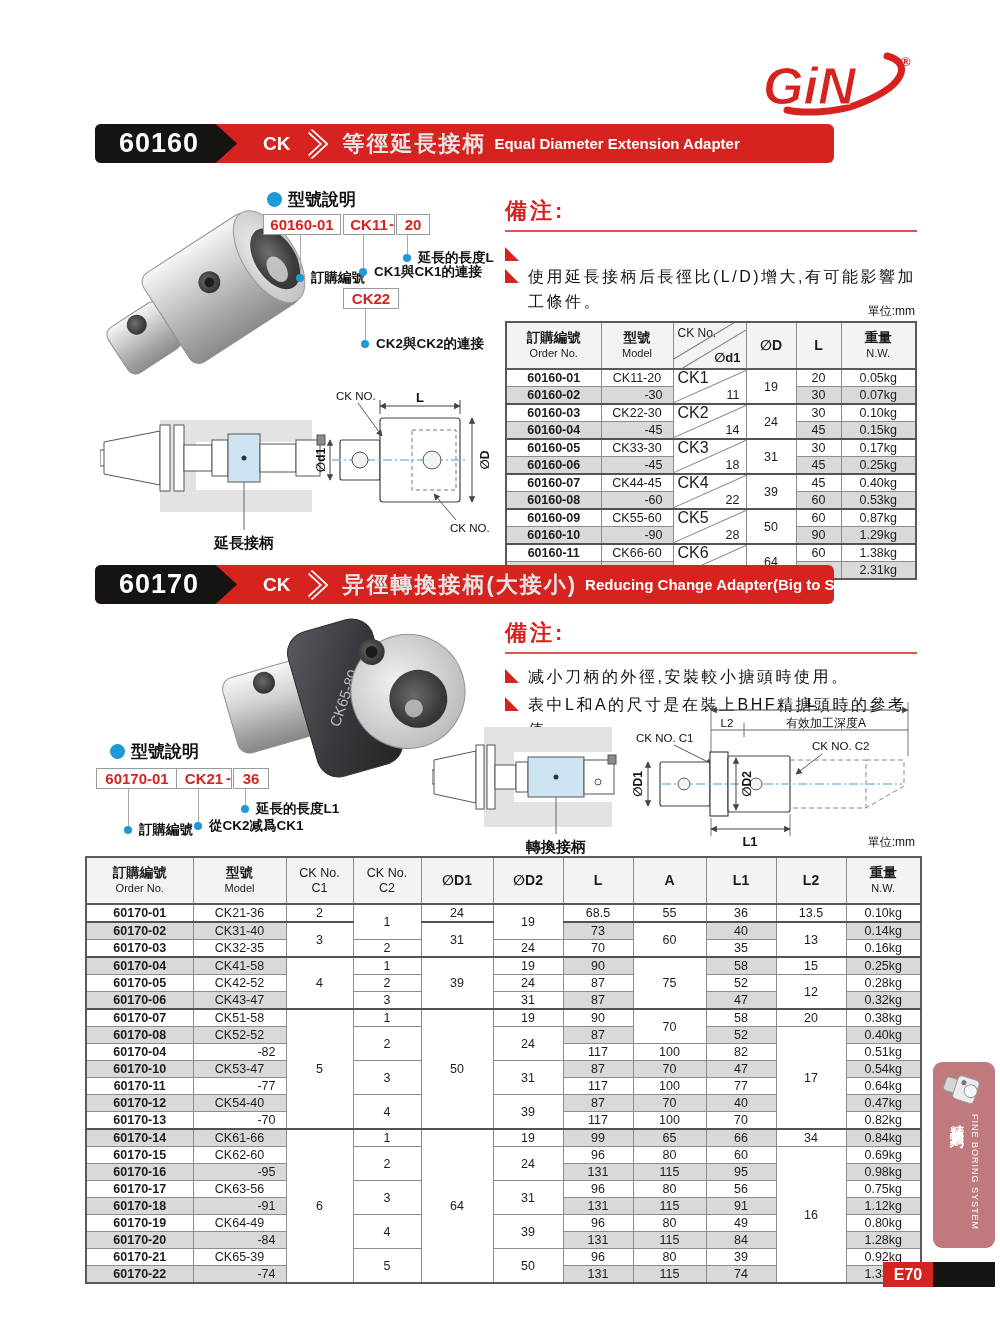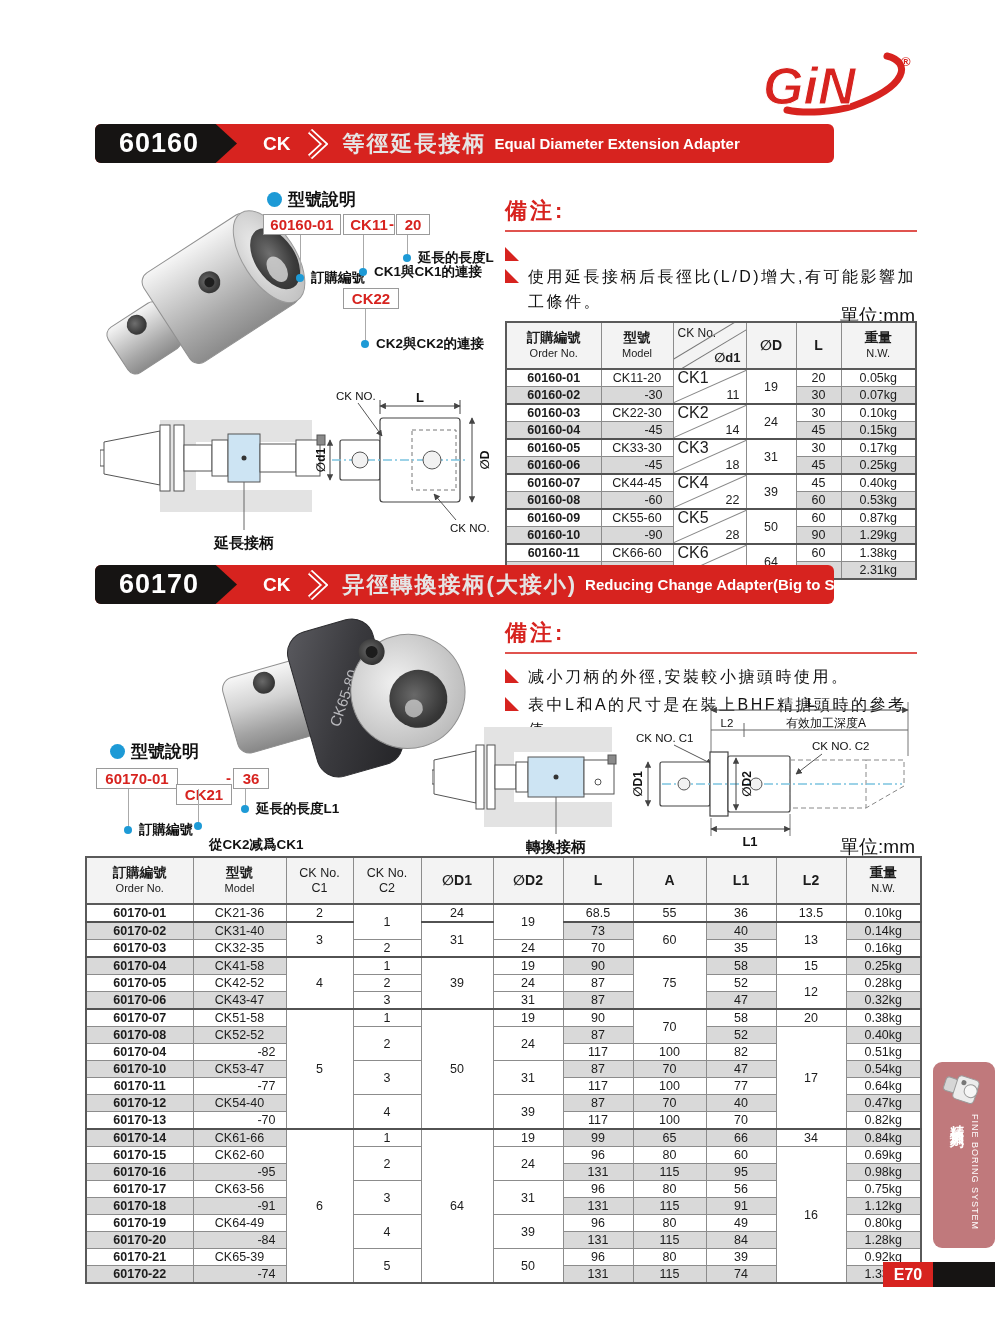--- a/index.html
+++ b/index.html
@@ -34,21 +34,21 @@
   .ldot{position:absolute;width:8px;height:8px;border-radius:50%;background:#1d9ad6;}
   .llab{position:absolute;font-size:13.5px;font-weight:bold;white-space:nowrap;color:#111;}
 
   
   .notes{position:absolute;width:412px;}
   .ntitle{color:#d7231f;font-size:22px;font-weight:bold;letter-spacing:3px;
           border-bottom:2px solid #e0534f;padding-bottom:4px;margin-bottom:10px;}
   .nitem{display:flex;gap:9px;font-size:16px;line-height:25px;letter-spacing:2.5px;margin-bottom:3px;color:#111;}
   .tri{flex:0 0 auto;width:14px;height:14px;background:#d7231f;margin-top:5px;
        clip-path:polygon(0 0,100% 100%,0 100%);}
-  .unit{position:absolute;font-size:19px;color:#111;width:100px;text-align:right;}
+  .unit{position:absolute;font-size:12px;color:#111;width:100px;text-align:right;}
 
   
   .spec{border-collapse:collapse;table-layout:fixed;background:#fff;border:2px solid #5a5a5a;}
   .spec th,.spec td{border:1px solid #8c8c8c;text-align:center;font-size:12.5px;
         line-height:14px;padding:0 2px;color:#1c1c1c;overflow:hidden;}
   .spec thead th{background:#f3f3f3;height:45px;border-bottom:2px solid #5a5a5a;}
   .spec td{height:16px;}
   .spec td.shade{background:#d9d9d9;}
   .spec td:first-child{font-weight:bold;}
   .spec tr.grp td{border-top:2px solid #525252;}
@@ -440,29 +440,29 @@
         <span>表中L和A的尺寸是在裝上BHF精搪頭時的參考值。</span>
       </div>
   </div>
 
   <div class="legend" style="left:88px;top:740px;width:340px;height:112px;">
     <div class="lg-head" style="left:22px;top:0;">
       <span class="bdot"></span>
       <span>型號說明</span>
     </div>
     <div class="mbox" style="left:8px;top:28px;width:70px;">60170-01</div>
-    <div class="mbox" style="left:88px;top:44px;width:44px;">CK21</div>
+    <div class="mbox" style="left:88px;top:28px;width:44px;">CK21</div>
     <div class="mdash" style="left:138px;top:29px;">-</div>
     <div class="mbox" style="left:145px;top:28px;width:24px;">36</div>
     <div class="vline" style="left:40px;top:49px;height:38px;"></div>
     <span class="ldot" style="left:36px;top:86px;"></span>
     <div class="llab" style="left:51px;top:81px;">訂購編號</div>
     <div class="vline" style="left:110px;top:49px;height:34px;"></div>
     <span class="ldot" style="left:106px;top:82px;"></span>
-    <div class="llab" style="left:121px;top:77px;margin-top:19px;">從CK2减爲CK1</div>
+    <div class="llab" style="left:121px;top:77px;">從CK2减爲CK1</div>
     <div class="vline" style="left:157px;top:49px;height:18px;"></div>
     <span class="ldot" style="left:153px;top:65px;"></span>
     <div class="llab" style="left:168px;top:60px;">延長的長度L1</div>
   </div>
 
   <div class="abs" style="left:432px;top:712px;">
     <svg width="205" height="150" viewBox="0 0 205 150">
       <rect x="52" y="15" width="128" height="100" fill="#e3e3e3"></rect>
       <rect x="82" y="40" width="123" height="50" fill="#ffffff"></rect>
       <g stroke="#555" fill="#fff" stroke-width="1">

